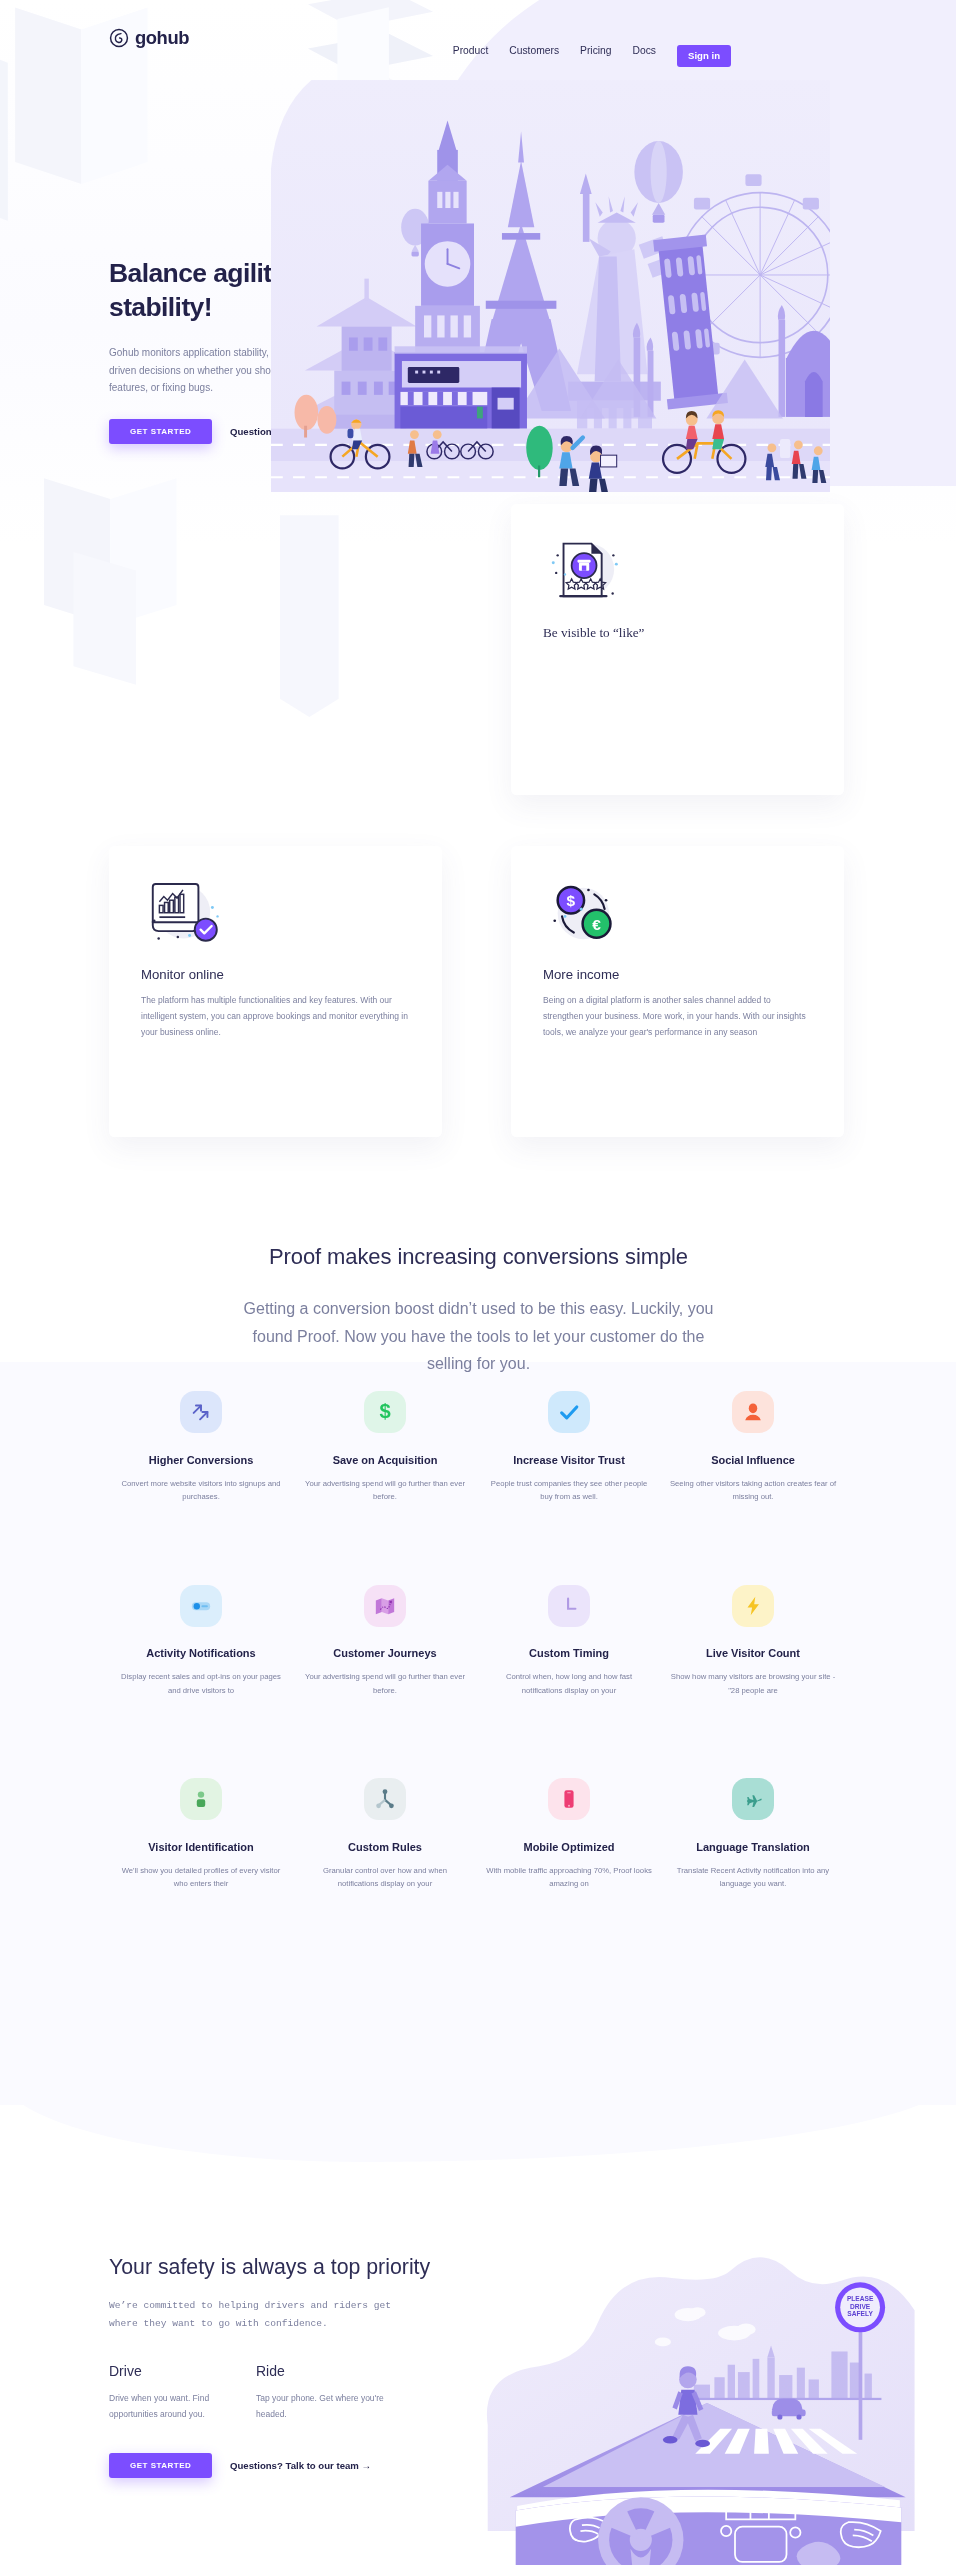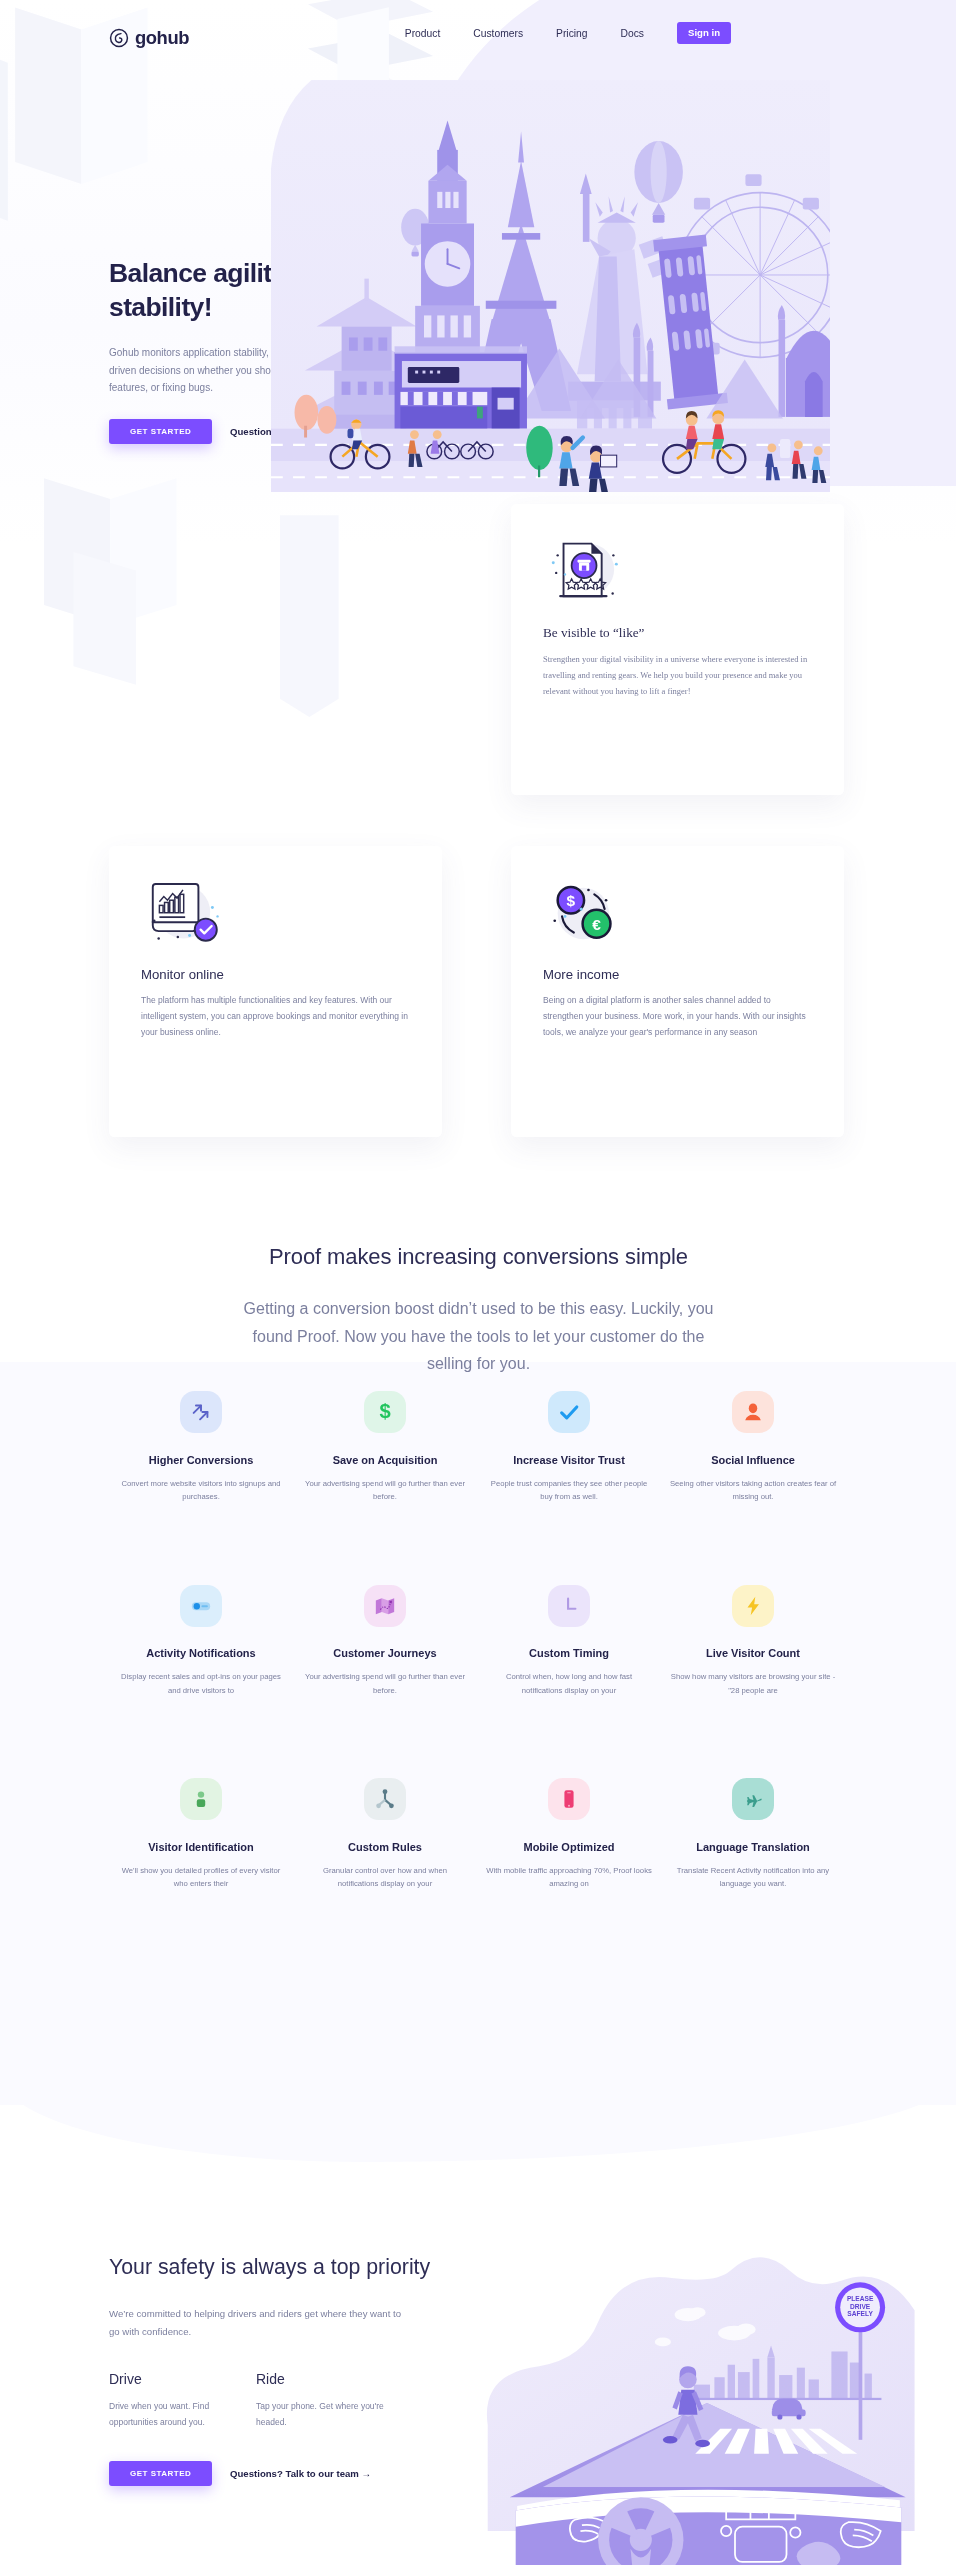--- a/index.html
+++ b/index.html
@@ -36,22 +36,22 @@
   }
   .logo{
     position:absolute; left:109px; top:26.5px;
     display:flex; align-items:center; gap:5.9px;
   }
   .logo-mark{ width:20px; height:20px; flex:0 0 20px; }
   .logo-text{
     font-size:18.4px; font-weight:700; letter-spacing:-0.4px; color:#23224a;
   }
   .nav{
-    position:absolute; right:109px; top:22px;
-    display:flex; align-items:center; gap:33px;
+    position:absolute; right:109px; top:45px;
+    display:flex; gap:21px;
   }
   .nav a{
     font-size:10.3px; color:#2e2d55; text-decoration:none; font-weight:500;
   }
   .btn-signin{
     background:#7c4dff; color:#fff; font-size:9.6px; font-weight:700;
     padding:5.9px 11px; border-radius:2.9px; border:none; cursor:pointer;
     line-height:1.1;
   }
 
@@ -128,21 +128,21 @@
     display:flex; align-items:center; justify-content:center;
   }
   .feat-ico svg{ width:22px; height:22px;}
   .feat-title{ font-size:11px; font-weight:700; color:#23224a; margin-bottom:11px;}
   .feat-text{ font-size:7.7px; line-height:1.75; color:#7b7f9e;}
 
   
   .sec4{ position:absolute; left:0; top:2201px; width:957px; height:375px; z-index:12;}
   .sec4-copy{ position:absolute; left:109px; top:52px; width:346px;}
   h2.sec4-title{ font-size:21.3px; line-height:1.38; font-weight:400; color:#2e2d55;}
-  .sec4-sub{ margin-top:23px; font-size:9.6px; line-height:1.8; color:#7b7f9e; width:294px;}
+  .sec4-sub{ margin-top:15px; font-size:9.6px; line-height:1.8; color:#7b7f9e; width:294px;font-family:Liberation Mono, monospace;}
   .two-col{ margin-top:31px; display:flex; gap:0;}
   .two-col > div{ width:147px;}
   .col-title{ font-size:14px; font-weight:400; color:#2e2d55; margin-bottom:12.5px;}
   .col-text{ font-size:8.5px; line-height:1.8; color:#7b7f9e;}
   .sec4-cta{ margin-top:31px; display:flex; align-items:center; gap:17.7px;}
   .safety-art{ position:absolute; right:13.2px; top:40px; width:471px; height:324px;}
 </style>
 </head>
 <body>
 
@@ -544,21 +544,20 @@
               </g>
             <g fill="#2b2a4c">
                 <circle cx="20" cy="26" r="1.6"></circle>
                 <circle cx="96" cy="26" r="1.6"></circle>
                 <circle cx="18" cy="50" r="1.6"></circle>
                 <circle cx="95" cy="78" r="1.6"></circle>
               </g>
           </svg>
         </div>
         <div class="card-title">Be visible to “like”</div>
-        <div class="card-text">Strengthen your digital visibility in a universe where everyone is interested in travelling and renting gears. We help you build your presence  and make you relevant without you having to lift a finger!</div>
       </div>
     </div>
 
     <div class="card" id="card-monitor">
       <div class="card-inner">
         <div class="card-icon">
           <svg width="92" height="68" viewBox="0 0 125 92">
             <circle cx="58" cy="46" r="36" fill="#eeeef6"></circle>
             <rect x="16" y="8" width="62" height="56" rx="4" fill="#fff" stroke="#2b2a4c" stroke-width="2.6"></rect>
             <path d="M16 60 h62 v4 q0 8 -8 8 h-46 q-8 0 -8 -8z" fill="#fff" stroke="#2b2a4c" stroke-width="2.6"></path>

